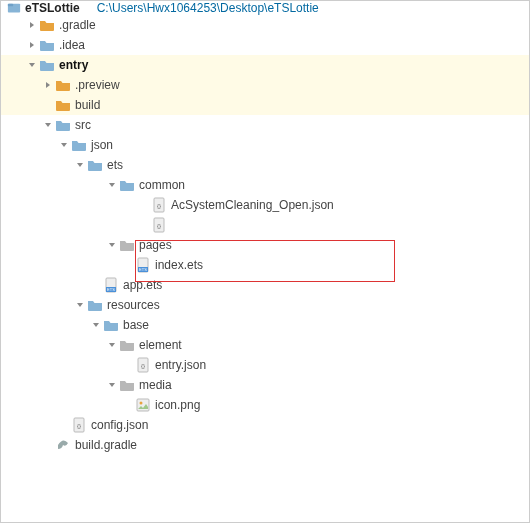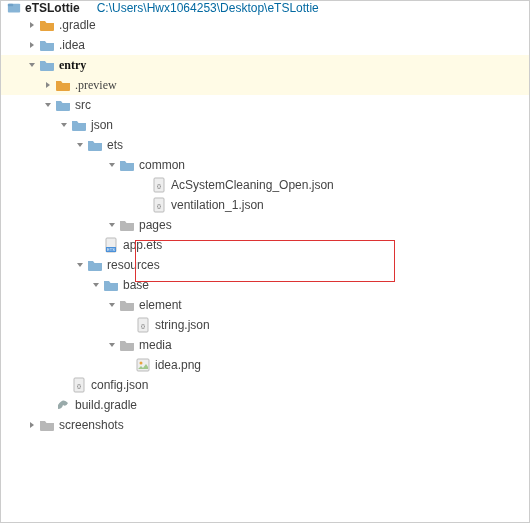--- a/index.html
+++ b/index.html
@@ -27,21 +27,21 @@
   .header .proj-name { font-weight: bold; color: #222; }
   .header .proj-path { color: #0369a1; margin-left: 13px; }
   .tree { font-family: Arial, sans-serif; }
   .row {
     display: flex;
     align-items: center;
     height: 20px;
     white-space: nowrap;
     padding-right: 6px;
   }
-  .row.expanded-highlight { background: #fffbe6; font-family: Liberation Serif, serif; }
+  .row.expanded-highlight { background: #fffbe6; }
   .indent { display: inline-block; }
   .chev {
     width: 14px; height: 14px;
     display: inline-flex; align-items: center; justify-content: center;
     color: #888;
   }
   .chev svg { width: 8px; height: 8px; }
   .icon {
     width: 16px; height: 16px;
     display: inline-flex; align-items: center; justify-content: center;
@@ -119,22 +119,32 @@
           <path d="M2 1 L6 4 L2 7 Z" fill="#888"></path>
         </svg>
       </span>
       <span class="icon">
         <svg viewBox="0 0 16 16">
           <path d="M1 4 h5 l1.5 2 H15 v7 a1 1 0 0 1 -1 1 H2 a1 1 0 0 1 -1 -1 z" fill="#e8a33d"></path>
         </svg>
       </span>
       <span class="label">.preview</span>
     </div>
-    <div class="row">
+    <div class="row expanded-highlight">
       <span class="indent" style="width: 40px;"></span>
+      <span class="chev"></span>
+      <span class="icon">
+        <svg viewBox="0 0 16 16">
+          <path d="M1 4 h5 l1.5 2 H15 v7 a1 1 0 0 1 -1 1 H2 a1 1 0 0 1 -1 -1 z" fill="#e8a33d"></path>
+        </svg>
+      </span>
+      <span class="label">build</span>
+    </div>
+    <div class="row">
+      <span class="indent" style="width: 40px;"></span>
       <span class="chev">
         <svg viewBox="0 0 8 8">
           <path d="M1 2 L7 2 L4 6 Z" fill="#888"></path>
         </svg>
       </span>
       <span class="icon">
         <svg viewBox="0 0 16 16">
           <path d="M1 4 h5 l1.5 2 H15 v7 a1 1 0 0 1 -1 1 H2 a1 1 0 0 1 -1 -1 z" fill="#87b4d6"></path>
         </svg>
       </span>
@@ -195,46 +205,57 @@
     </div>
     <div class="row">
       <span class="indent" style="width: 136px;"></span>
       <span class="chev"></span>
       <span class="icon">
         <svg viewBox="0 0 16 16">
           <rect x="3" y="1" width="10" height="14" rx="1" fill="#eee" stroke="#bbb"></rect>
           <text x="8" y="11" font-size="6" text-anchor="middle" fill="#666">{}</text>
         </svg>
       </span>
-      <span class="label">ventilation_1.json</span>
     </div>
     <div class="row">
       <span class="indent" style="width: 104px;"></span>
       <span class="chev">
         <svg viewBox="0 0 8 8">
           <path d="M1 2 L7 2 L4 6 Z" fill="#888"></path>
         </svg>
       </span>
       <span class="icon">
         <svg viewBox="0 0 16 16">
           <path d="M1 4 h5 l1.5 2 H15 v7 a1 1 0 0 1 -1 1 H2 a1 1 0 0 1 -1 -1 z" fill="#b8b8b8"></path>
         </svg>
       </span>
       <span class="label">pages</span>
     </div>
     <div class="row">
-      <span class="indent" style="width: 88px;"></span>
+      <span class="indent" style="width: 120px;"></span>
       <span class="chev"></span>
       <span class="icon">
         <svg viewBox="0 0 16 16">
           <rect x="3" y="1" width="10" height="14" rx="1" fill="#eee" stroke="#bbb"></rect>
           <rect x="3" y="10" width="10" height="5" fill="#4a90d9"></rect>
           <text x="8" y="14" font-size="4" text-anchor="middle" fill="#fff">ETS</text>
         </svg>
       </span>
+      <span class="label">index.ets</span>
+    </div>
+    <div class="row">
+      <span class="indent" style="width: 88px;"></span>
+      <span class="chev"></span>
+      <span class="icon">
+        <svg viewBox="0 0 16 16">
+          <rect x="3" y="1" width="10" height="14" rx="1" fill="#eee" stroke="#bbb"></rect>
+          <rect x="3" y="10" width="10" height="5" fill="#4a90d9"></rect>
+          <text x="8" y="14" font-size="4" text-anchor="middle" fill="#fff">ETS</text>
+        </svg>
+      </span>
       <span class="label">app.ets</span>
     </div>
     <div class="row">
       <span class="indent" style="width: 72px;"></span>
       <span class="chev">
         <svg viewBox="0 0 8 8">
           <path d="M1 2 L7 2 L4 6 Z" fill="#888"></path>
         </svg>
       </span>
       <span class="icon">
@@ -274,21 +295,21 @@
     </div>
     <div class="row">
       <span class="indent" style="width: 120px;"></span>
       <span class="chev"></span>
       <span class="icon">
         <svg viewBox="0 0 16 16">
           <rect x="3" y="1" width="10" height="14" rx="1" fill="#eee" stroke="#bbb"></rect>
           <text x="8" y="11" font-size="6" text-anchor="middle" fill="#666">{}</text>
         </svg>
       </span>
-      <span class="label">string.json</span>
+      <span class="label">entry.json</span>
     </div>
     <div class="row">
       <span class="indent" style="width: 104px;"></span>
       <span class="chev">
         <svg viewBox="0 0 8 8">
           <path d="M1 2 L7 2 L4 6 Z" fill="#888"></path>
         </svg>
       </span>
       <span class="icon">
         <svg viewBox="0 0 16 16">
@@ -300,21 +321,21 @@
     <div class="row">
       <span class="indent" style="width: 120px;"></span>
       <span class="chev"></span>
       <span class="icon">
         <svg viewBox="0 0 16 16">
           <rect x="2" y="2" width="12" height="12" rx="1" fill="#eee" stroke="#bbb"></rect>
           <circle cx="6" cy="6" r="1.5" fill="#e8a33d"></circle>
           <path d="M3 12 l3 -3 l2 2 l3 -4 l2 3 v2 H3 z" fill="#9fc78a"></path>
         </svg>
       </span>
-      <span class="label">idea.png</span>
+      <span class="label">icon.png</span>
     </div>
     <div class="row">
       <span class="indent" style="width: 56px;"></span>
       <span class="chev"></span>
       <span class="icon">
         <svg viewBox="0 0 16 16">
           <rect x="3" y="1" width="10" height="14" rx="1" fill="#eee" stroke="#bbb"></rect>
           <text x="8" y="11" font-size="6" text-anchor="middle" fill="#666">{}</text>
         </svg>
       </span>
@@ -322,30 +343,16 @@
     </div>
     <div class="row">
       <span class="indent" style="width: 40px;"></span>
       <span class="chev"></span>
       <span class="icon">
         <svg viewBox="0 0 16 16">
           <path d="M3 8 q5 -8 10 -2 q-2 4 -5 2 q-1 4 -5 4 z" fill="#9aa"></path>
         </svg>
       </span>
       <span class="label">build.gradle</span>
-    </div>
-    <div class="row">
-      <span class="indent" style="width: 24px;"></span>
-      <span class="chev">
-        <svg viewBox="0 0 8 8">
-          <path d="M2 1 L6 4 L2 7 Z" fill="#888"></path>
-        </svg>
-      </span>
-      <span class="icon">
-        <svg viewBox="0 0 16 16">
-          <path d="M1 4 h5 l1.5 2 H15 v7 a1 1 0 0 1 -1 1 H2 a1 1 0 0 1 -1 -1 z" fill="#b8b8b8"></path>
-        </svg>
-      </span>
-      <span class="label">screenshots</span>
     </div>
   </div>
 
 <div class="highlight-box" id="hlbox" style="top: 240px; left: 135px; width: 260px; height: 42px;"></div>
 
 </body></html>

